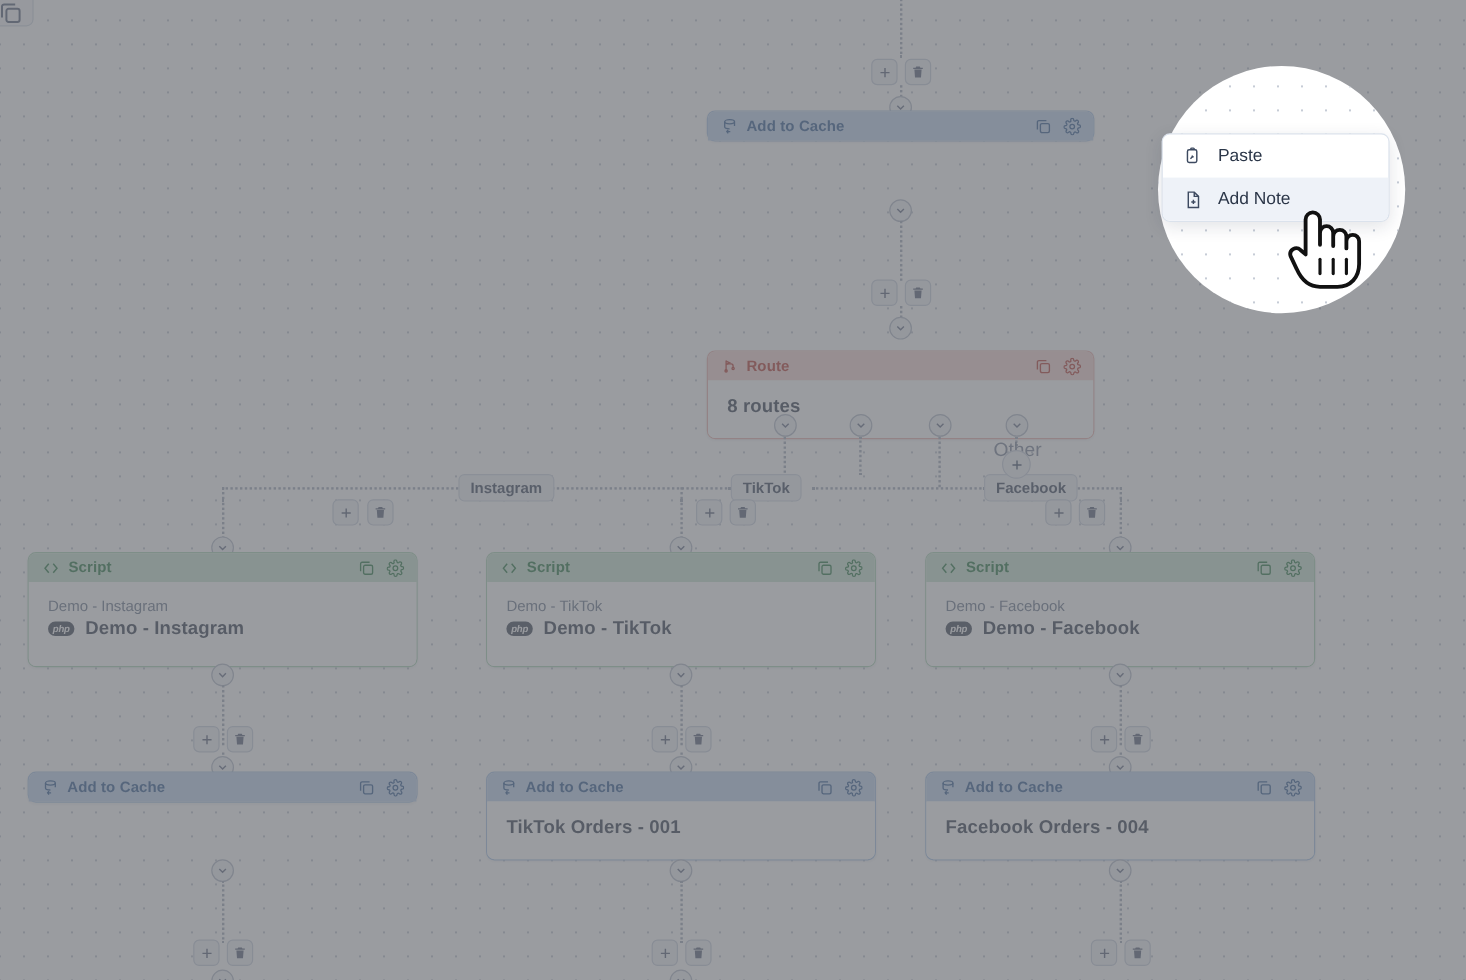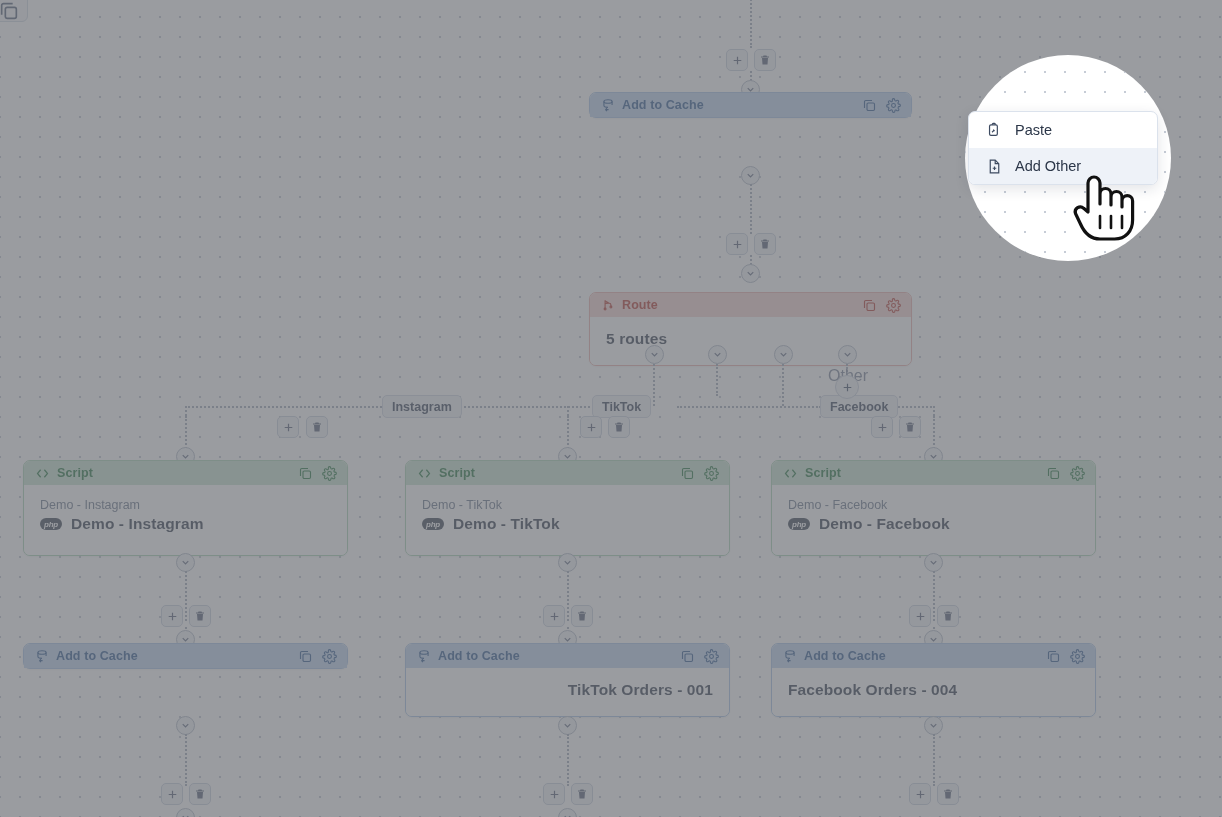--- a/index.html
+++ b/index.html
@@ -319,21 +319,21 @@
         </span>
         <span>
           <svg viewBox="0 0 24 24" width="15" height="15" fill="none" stroke="currentColor" stroke-width="1.7">
             <circle cx="12" cy="12" r="3.1"></circle>
             <path d="M19.4 15a1.6 1.6 0 0 0 .3 1.8l.1.1a2 2 0 1 1-2.8 2.8l-.1-.1a1.6 1.6 0 0 0-2.7 1.1V21a2 2 0 1 1-4 0v-.1A1.6 1.6 0 0 0 7.5 19.4l-.1.1a2 2 0 1 1-2.8-2.8l.1-.1A1.6 1.6 0 0 0 3 14.6a2 2 0 1 1 0-4 1.6 1.6 0 0 0 1.6-2.6l-.1-.1a2 2 0 1 1 2.8-2.8l.1.1A1.6 1.6 0 0 0 10 3.3V3a2 2 0 1 1 4 0v.1a1.6 1.6 0 0 0 2.6 1.3l.1-.1a2 2 0 1 1 2.8 2.8l-.1.1a1.6 1.6 0 0 0 1.3 2.6H21a2 2 0 1 1 0 4h-.1a1.6 1.6 0 0 0-1.5 1.2z"></path>
           </svg>
         </span>
       </span>
     </div>
     <div class="node-body" style="height:48px;">
-      <div class="body-title">5 routes</div>
+      <div class="body-title">8 routes</div>
     </div>
   </div>
 
   <div class="chev" style="left:645px; top:345px;">
     <svg viewBox="0 0 24 24" width="11" height="11" fill="none" stroke="currentColor" stroke-width="2.6">
         <path d="M6 9l6 6 6-6"></path>
       </svg>
   </div>
   <div class="chev" style="left:708px; top:345px;">
     <svg viewBox="0 0 24 24" width="11" height="11" fill="none" stroke="currentColor" stroke-width="2.6">
@@ -357,21 +357,21 @@
   <div class="v-dotted" style="left:846px; top:364px; height:8px;"></div>
 
   <div class="h-dotted" style="left:185px; top:406px; width:197px;"></div>
   <div class="h-dotted" style="left:457px; top:406px; width:152px;"></div>
   <div class="h-dotted" style="left:677px; top:406px; width:144px;"></div>
   <div class="h-dotted" style="left:895px; top:406px; width:40px;"></div>
 
   <div class="route-label" style="left:382px; top:395px;">
     <span>Instagram</span>
   </div>
-  <div class="route-label" style="left:592px; top:395px;">
+  <div class="route-label" style="left:609px; top:395px;">
     <span>TikTok</span>
   </div>
   <div class="route-label" style="left:820px; top:395px;">
     <span>Facebook</span>
   </div>
   <div class="other-label" style="left:828px; top:367px;">Other</div>
   <div class="other-plus" style="left:835px; top:375px;">
     <svg viewBox="0 0 24 24" width="13" height="13" fill="none" stroke="currentColor" stroke-width="2.2">
         <path d="M12 5v14M5 12h14"></path>
       </svg>
@@ -643,21 +643,21 @@
             </svg>
           </span>
         <span>
             <svg viewBox="0 0 24 24" width="15" height="15" fill="none" stroke="currentColor" stroke-width="1.7">
               <circle cx="12" cy="12" r="3.1"></circle>
               <path d="M19.4 15a1.6 1.6 0 0 0 .3 1.8l.1.1a2 2 0 1 1-2.8 2.8l-.1-.1a1.6 1.6 0 0 0-2.7 1.1V21a2 2 0 1 1-4 0v-.1A1.6 1.6 0 0 0 7.5 19.4l-.1.1a2 2 0 1 1-2.8-2.8l.1-.1A1.6 1.6 0 0 0 3 14.6a2 2 0 1 1 0-4 1.6 1.6 0 0 0 1.6-2.6l-.1-.1a2 2 0 1 1 2.8-2.8l.1.1A1.6 1.6 0 0 0 10 3.3V3a2 2 0 1 1 4 0v.1a1.6 1.6 0 0 0 2.6 1.3l.1-.1a2 2 0 1 1 2.8 2.8l-.1.1a1.6 1.6 0 0 0 1.3 2.6H21a2 2 0 1 1 0 4h-.1a1.6 1.6 0 0 0-1.5 1.2z"></path>
             </svg>
           </span>
       </span>
     </div>
-    <div class="node-body" style="height:48px;text-align:right;">
+    <div class="node-body" style="height:48px;">
       <div class="body-title">TikTok Orders - 001</div>
     </div>
   </div>
 
   <div class="node theme-cache" style="left:771px; top:643px; width:325px;">
     <div class="node-head">
       <span class="head-ico">
         <svg viewBox="0 0 24 24" width="14" height="14" fill="none" stroke="currentColor" stroke-width="1.9">
             <ellipse cx="12" cy="6" rx="7" ry="3"></ellipse>
             <path d="M5 6v7c0 1.7 3.1 3 7 3"></path>
@@ -765,21 +765,21 @@
       <span>Paste</span>
     </div>
     <div class="ctx-item is-hover">
       <span>
         <svg viewBox="0 0 24 24" width="17" height="17" fill="none" stroke="currentColor" stroke-width="1.7">
           <path d="M6 3h7l5 5v13H6z"></path>
             <path d="M13 3v5h5"></path>
           <path d="M12 12v5M9.5 14.5h5"></path>
         </svg>
       </span>
-      <span>Add Other</span>
+      <span>Add Note</span>
     </div>
   </div>
 
   <div id="cursor" style="left:1068px; top:168px;">
     <svg width="72" height="76" viewBox="0 0 72 76">
       <g fill="#ffffff" stroke="#111111" stroke-width="3.2" stroke-linejoin="round" stroke-linecap="round">
         <path d="M20 44 L20 15 a6 6 0 0 1 12 0 L32 36
                  L32 26 a5.5 5.5 0 0 1 11 0 L43 37
                  L43 29 a5.5 5.5 0 0 1 11 0 L54 39
                  L54 33 a5.3 5.3 0 0 1 10.6 0 L64.6 52

